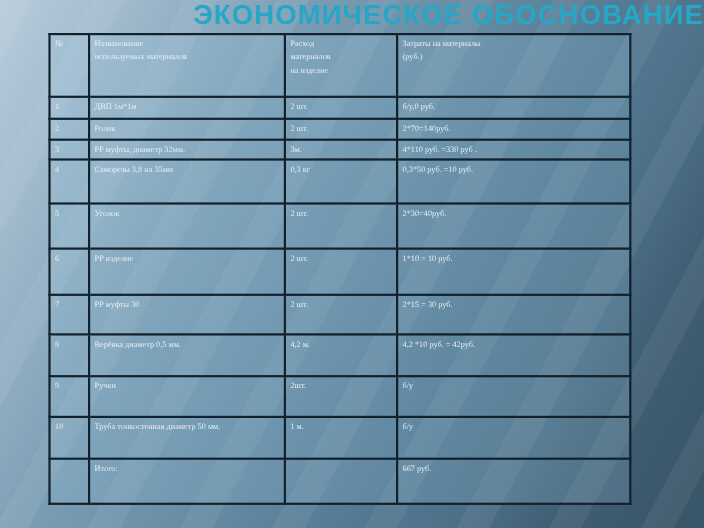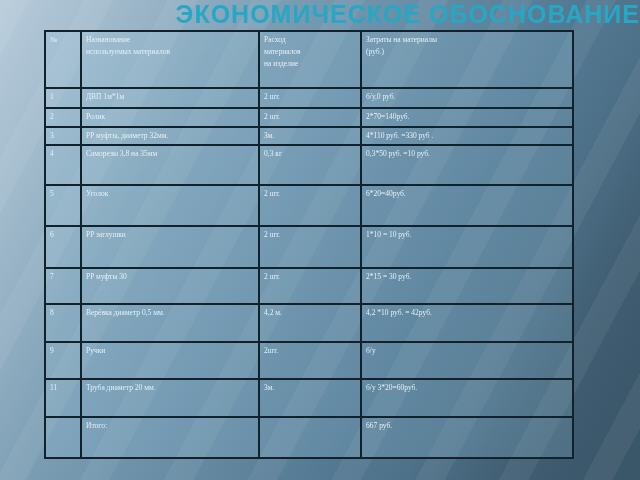--- a/index.html
+++ b/index.html
@@ -124,25 +124,25 @@
         <tr>
           <td>4</td>
           <td>Саморезы 3,8 на 35мм</td>
           <td>0,3 кг</td>
           <td>0,3*50 руб. =10 руб.</td>
         </tr>
         <tr>
           <td>5</td>
           <td>Уголок</td>
           <td>2 шт.</td>
-          <td>6*20=40руб.</td>
+          <td>2*30=40руб.</td>
         </tr>
         <tr>
           <td>6</td>
-          <td>PP заглушки</td>
+          <td>PP изделие</td>
           <td>2 шт.</td>
           <td>1*10 = 10 руб.</td>
         </tr>
         <tr>
           <td>7</td>
           <td>PP муфты 30</td>
           <td>2 шт.</td>
           <td>2*15 = 30 руб.</td>
         </tr>
         <tr>
@@ -151,24 +151,24 @@
           <td>4,2 м.</td>
           <td>4,2 *10 руб. = 42руб.</td>
         </tr>
         <tr>
           <td>9</td>
           <td>Ручки</td>
           <td>2шт.</td>
           <td>б/у</td>
         </tr>
         <tr>
-          <td>11</td>
-          <td>Труба диаметр 20 мм.</td>
-          <td>3м.</td>
-          <td>б/у 3*20=60руб.</td>
+          <td>10</td>
+          <td>Труба тонкостенная диаметр 50 мм.</td>
+          <td>1 м.</td>
+          <td>б/у</td>
         </tr>
         <tr>
           <td></td>
           <td>Итого:</td>
           <td></td>
           <td>667 руб.</td>
         </tr>
       </tbody>
   </table>
 

